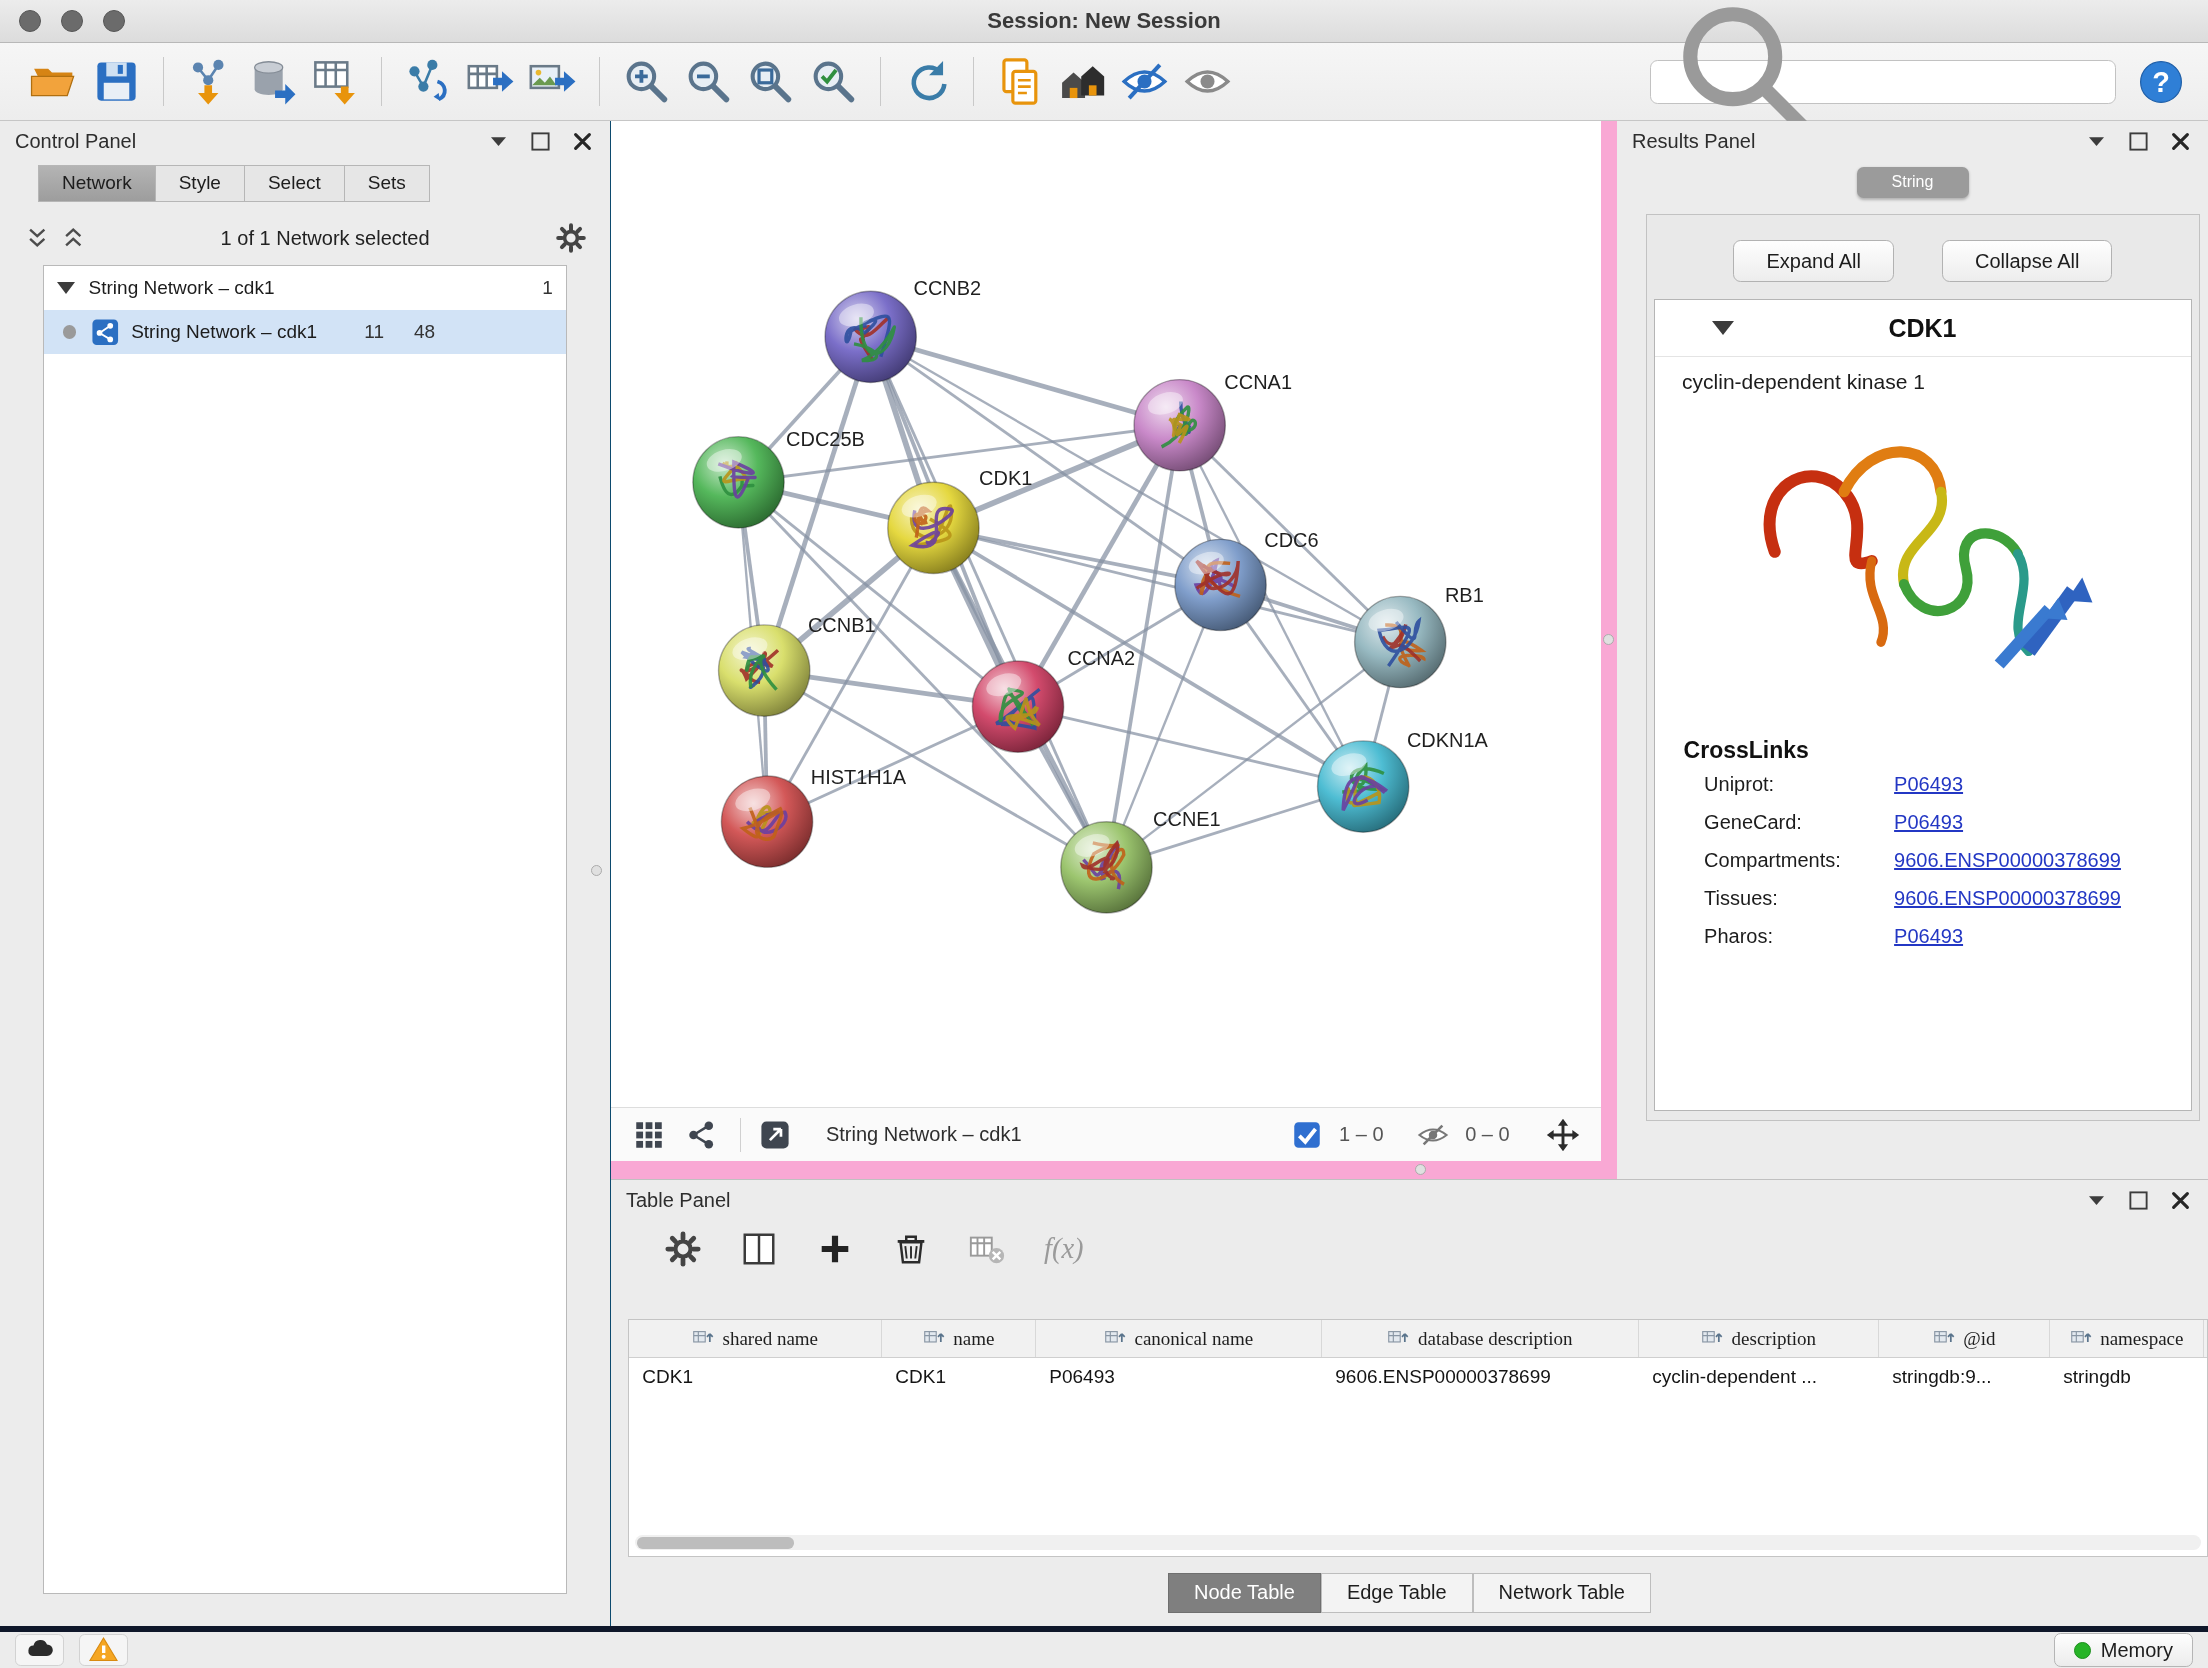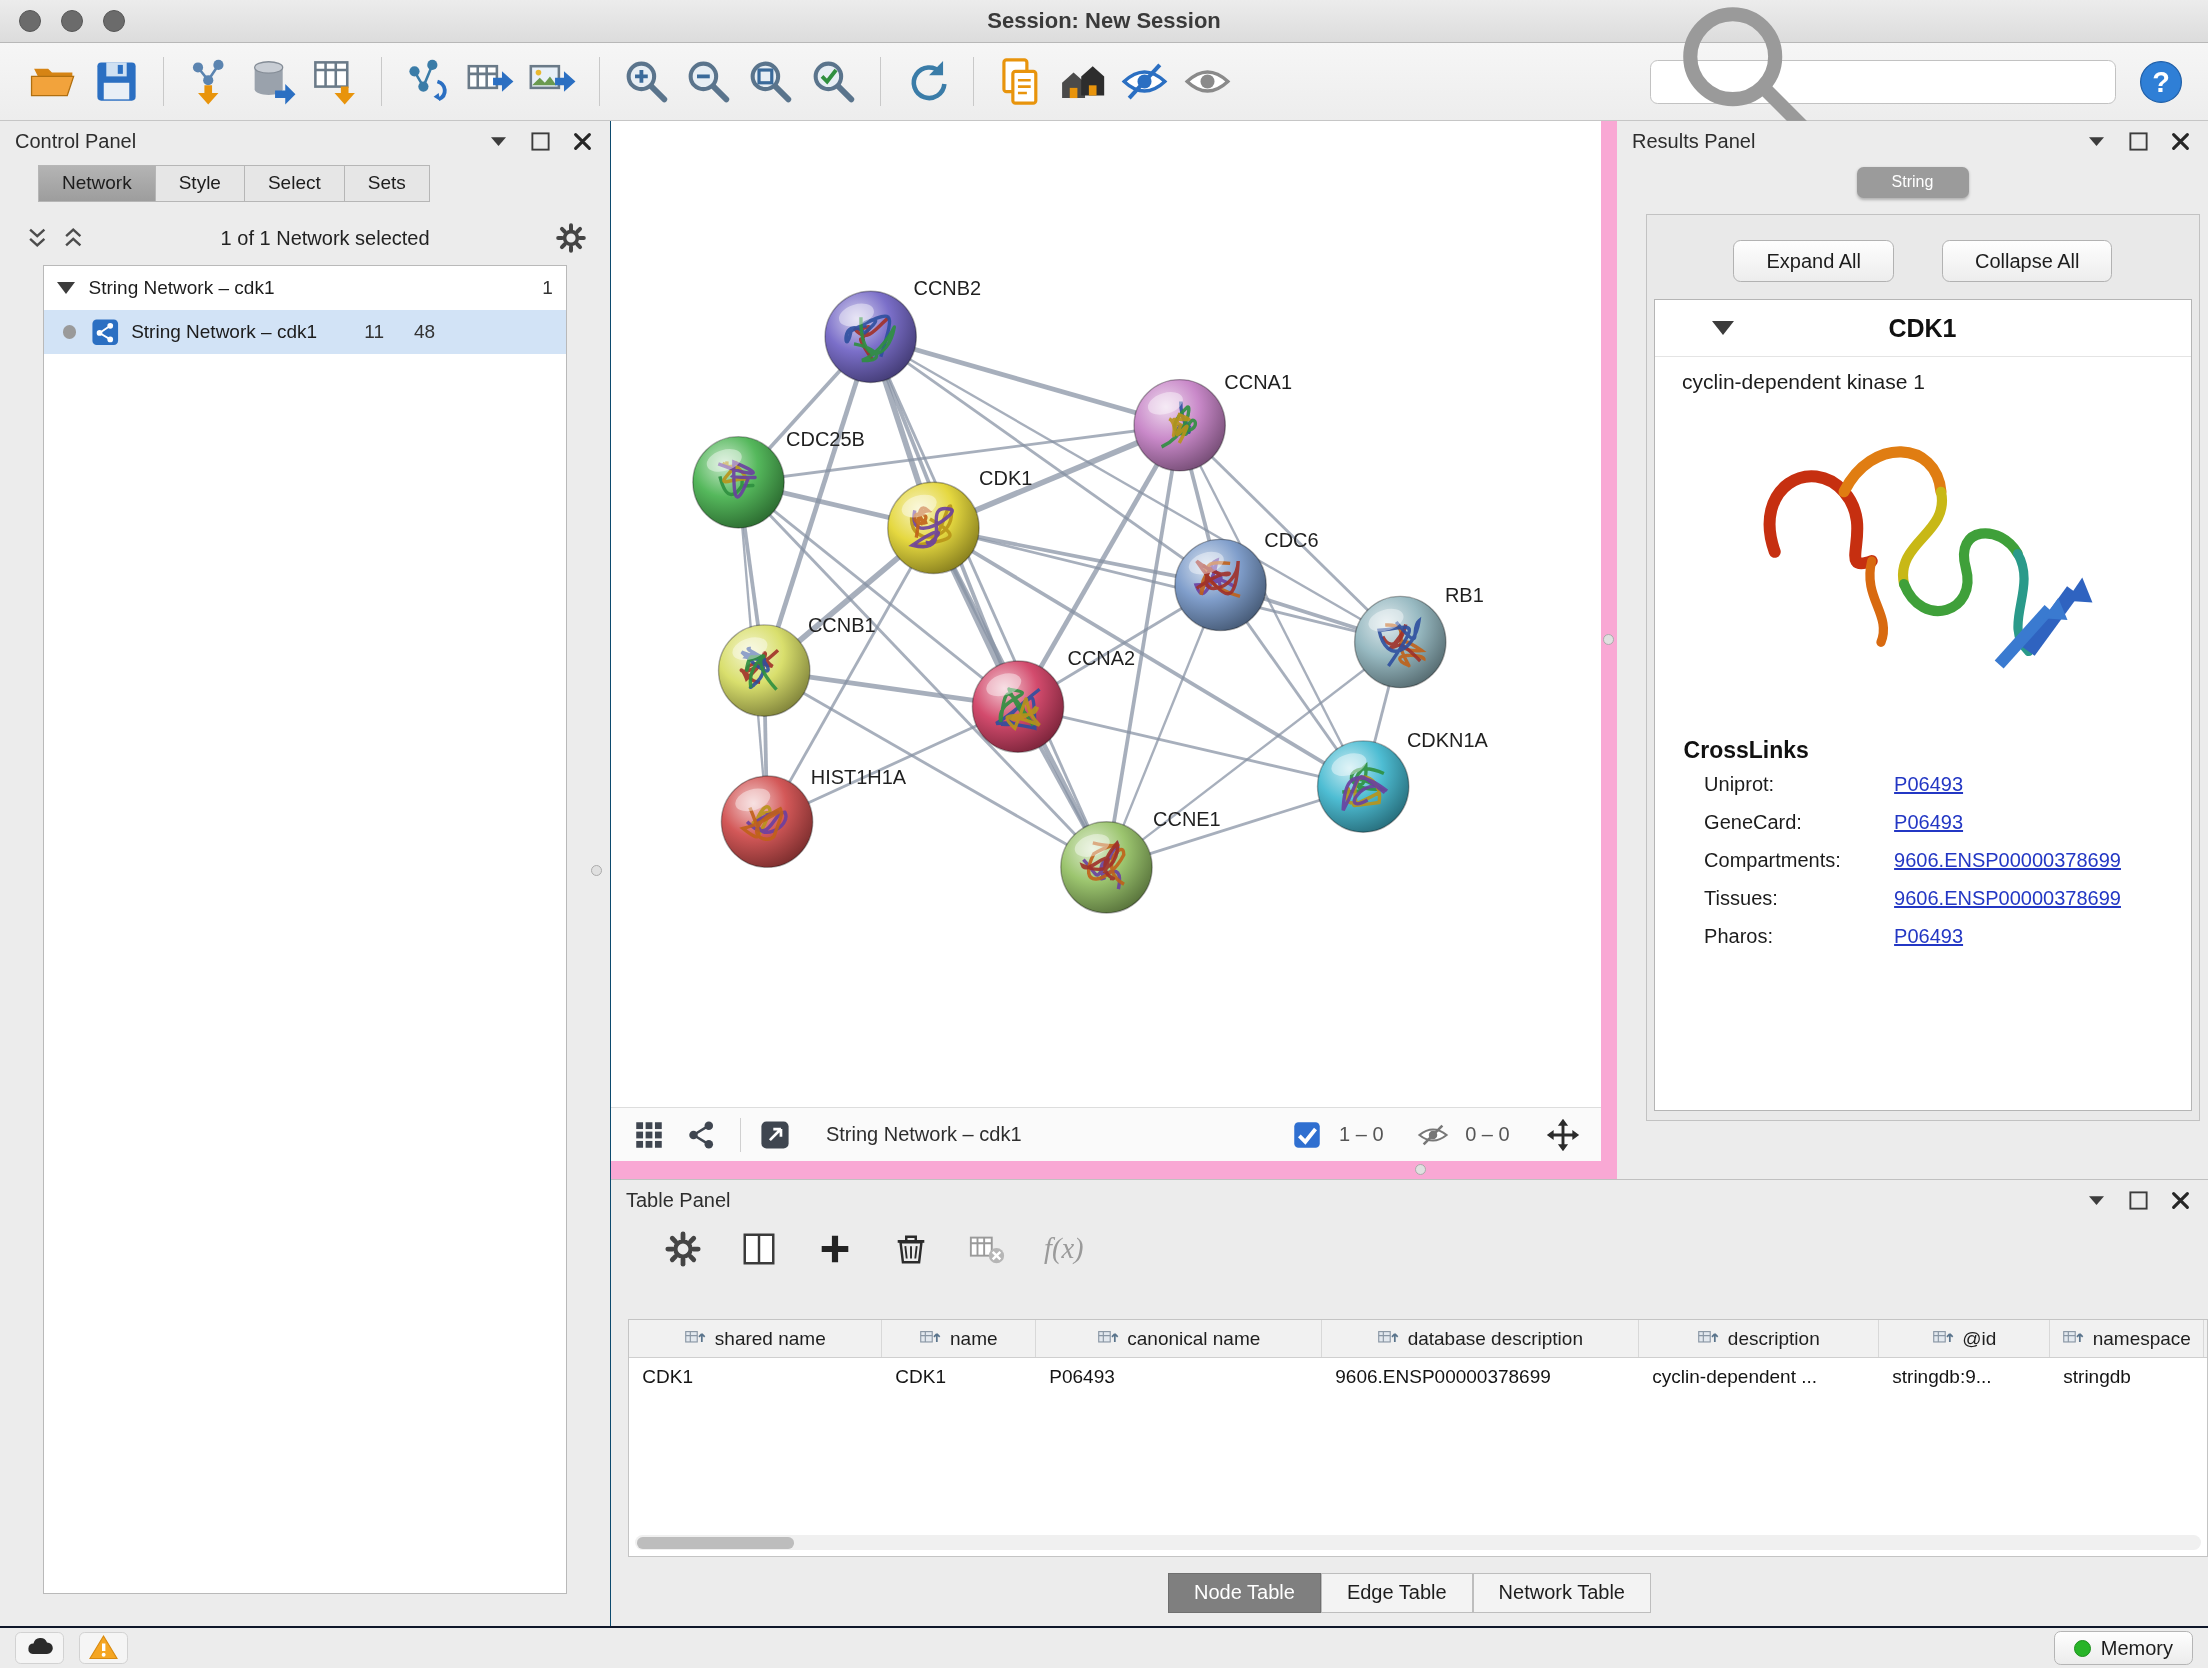--- a/index.html
+++ b/index.html
@@ -95,33 +95,33 @@
 
   
   #table-panel { position:absolute; left:611px; right:0; top:1179px; bottom:42px; background:#ececec; border-top:1px solid #c0c0c0; }
   #tp-toolbar { display:flex; align-items:center; margin:9.5px 0 0 53px; gap:38px; }
   .tp-icon { width:38px; height:38px; }
   .tp-icon svg { width:38px; height:38px; }
   #fx-label { font-size:28.5px; color:#9a9a9a; font-family:"Liberation Serif",serif; font-style:italic; }
   #tp-table { position:absolute; left:17px; right:0; top:139px; height:238px; background:#fff; border:1px solid #c4c4c4; overflow:hidden; }
   #tp-head { display:flex; background:#f1f1f1; border-bottom:1px solid #cfcfcf; height:38px; }
   .th-cell { display:flex; align-items:center; gap:7.6px; font-size:19px; color:#1e1e1e; padding:0 9.5px;
-    border-right:1px solid #d8d8d8; overflow:hidden; white-space:nowrap; flex:0 0 auto; justify-content:center; }
+    border-right:1px solid #d8d8d8; overflow:hidden; white-space:nowrap; flex:0 0 auto; justify-content:center;font-family:Liberation Serif, serif; }
   .th-cell svg { width:23px; height:23px; flex:0 0 auto; }
   .td-row { display:flex; height:38px; }
   .td-cell { font-size:19px; color:#141414; padding:7.6px 13.3px 0 13.3px; overflow:hidden; white-space:nowrap; flex:0 0 auto; }
   #tp-hscroll { position:absolute; left:5.7px; right:5.7px; bottom:5.7px; height:15px; background:#f0f0f0; border-radius:7.6px; }
   #tp-hthumb { position:absolute; left:1.9px; top:1.9px; width:157px; height:11.4px; background:#bdbdbd; border-radius:5.7px; }
   #tp-tabs { position:absolute; left:0; right:0; bottom:13.3px; display:flex; justify-content:center;text-align:right; }
   .tp-tab { font-size:20px; padding:7.6px 25px; background:#f3f3f3; border:1px solid #bdbdbd; color:#1d1d1d; }
   .tp-tab.active { background:#7f7f7f; color:#fff; border-color:#6f6f6f; }
 
   
   #statusbar { position:absolute; left:0; right:0; bottom:0; height:42px; background:#ececec;
-    border-top:2px solid #0f172a; display:flex; align-items:center; padding:3px 15px; }
+    border-top:6px solid #0f172a; display:flex; align-items:center; padding:3px 15px; }
   .sb-btn { width:49px; height:32px; background:#f5f5f5; border:1px solid #d2d2d2; border-radius:5.7px;
     display:flex; align-items:center; justify-content:center; margin-right:15px; }
   .sb-btn svg { width:27px; height:27px; }
   #memory-btn { margin-left:auto; display:flex; align-items:center; gap:9.5px; background:linear-gradient(#fefefe,#ececec);
     border:1px solid #b5b5b5; border-radius:6.7px; padding:4.8px 19px; font-size:20px; color:#1d1d1d; }
   #memory-dot { width:17px; height:17px; border-radius:50%; background:#28b428; border:1px solid #1d8f1d; }
 </style>
 </head>
 <body>
 

